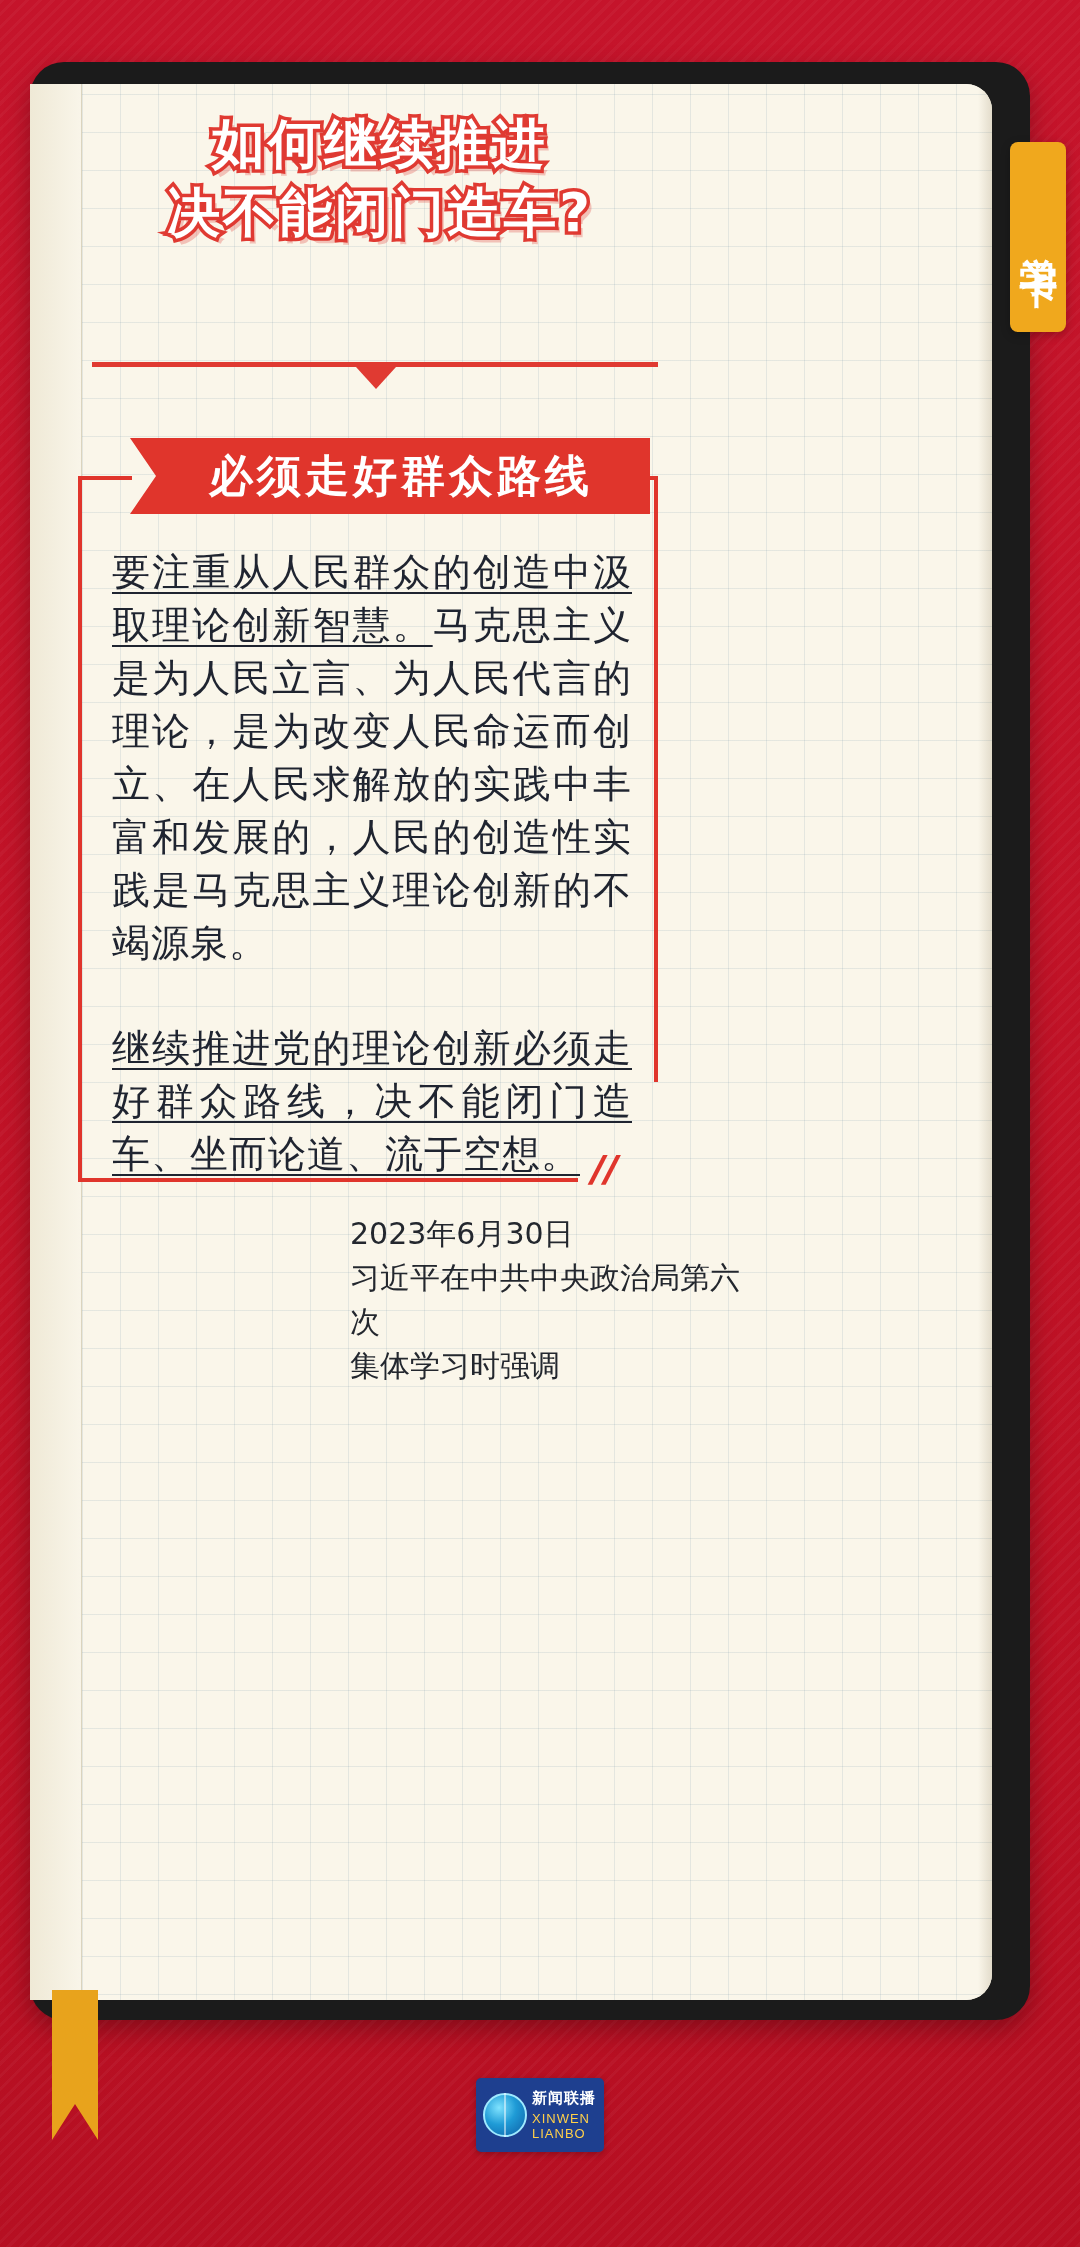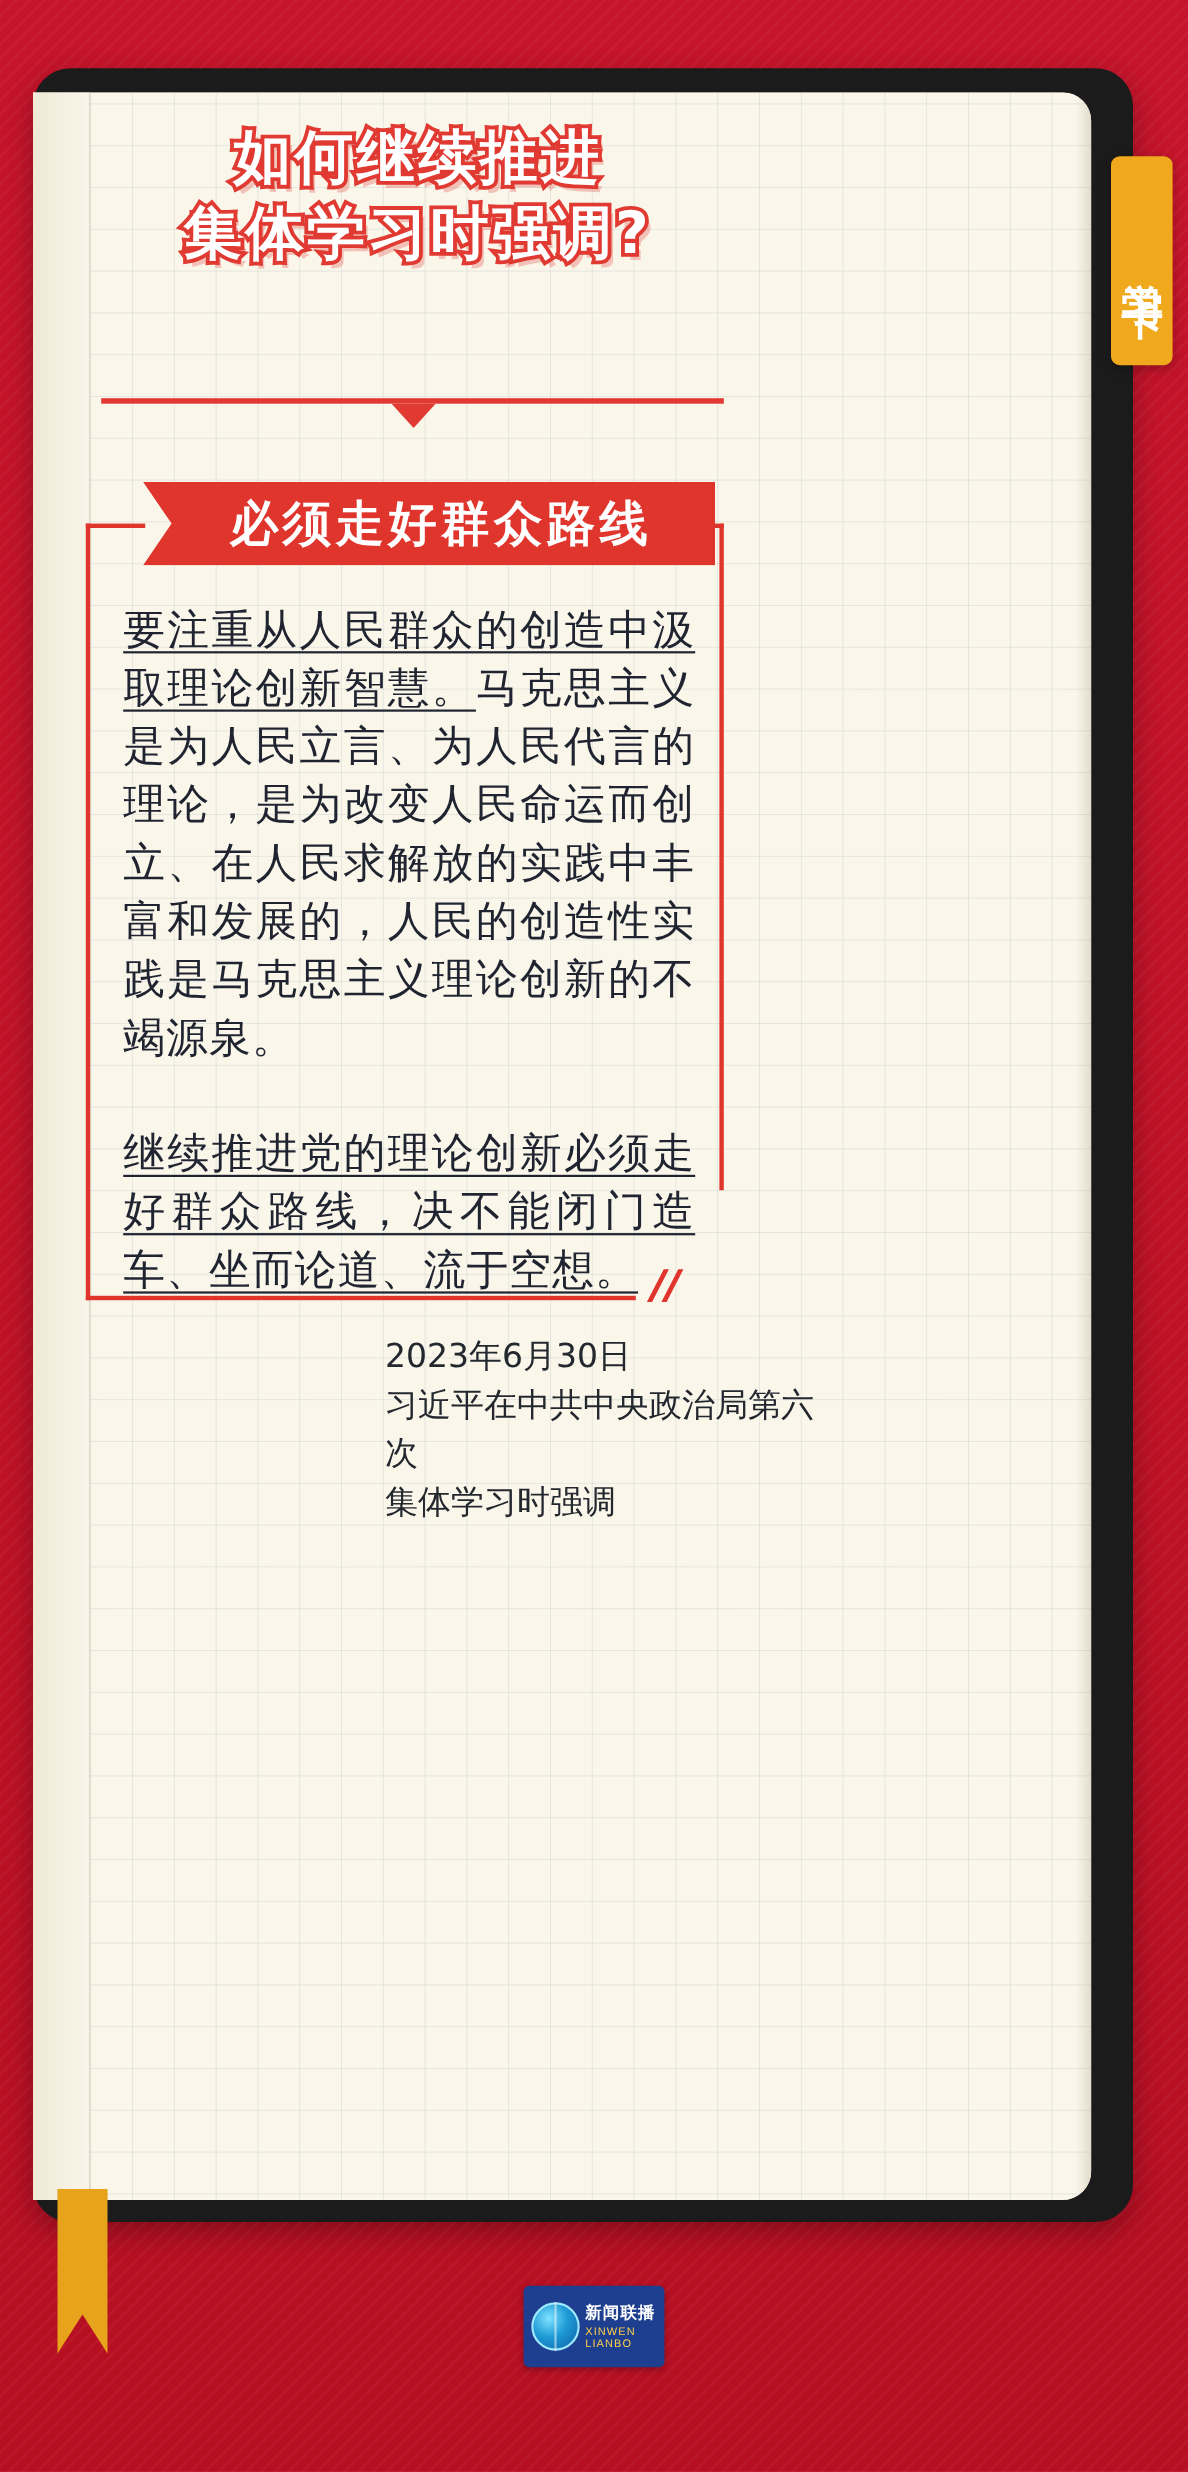--- a/index.html
+++ b/index.html
@@ -225,21 +225,21 @@
   }
   .logo-text { margin-left: 5px; }
   .logo-cn {
     display:block;
     font-family: "DejaVu Sans", "Liberation Sans", sans-serif;
     font-size: 15px; font-weight: 700; color: #ffffff; letter-spacing: 1px;
   }
   .logo-en {
     display:block;
     font-family: "Liberation Sans", sans-serif;
-    font-size: 10px; color: #ffd04a; letter-spacing: 1px; margin-top: 3px;
+    font-size: 13px; color: #ffd04a; letter-spacing: 1px; margin-top: 3px;
   }
 </style>
 </head>
 <body>
 
 <div id="poster">
 
   <div class="notebook">
     <div class="notebook-inner">
       <div class="grid-paper"></div>
@@ -249,21 +249,21 @@
   </div>
 
   <div class="bookmark"></div>
 
   <div class="study-tab">
     <span>学习卡</span>
   </div>
 
   <div class="headline">
     <div class="line">如何继续推进</div>
-    <div class="line">集体学习时强调?</div>
+    <div class="line">决不能闭门造车?</div>
   </div>
   <div class="headline-rule"></div>
   <div class="headline-arrow"></div>
 
   <div class="ribbon">
     <span>必须走好群众路线</span>
   </div>
 
   <div class="frame-l"></div>
   <div class="frame-b"></div>

